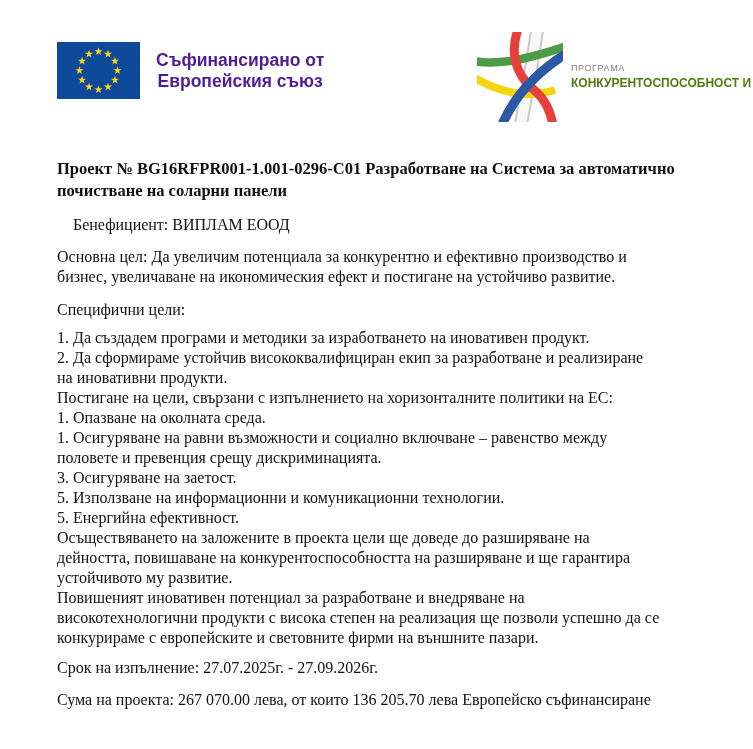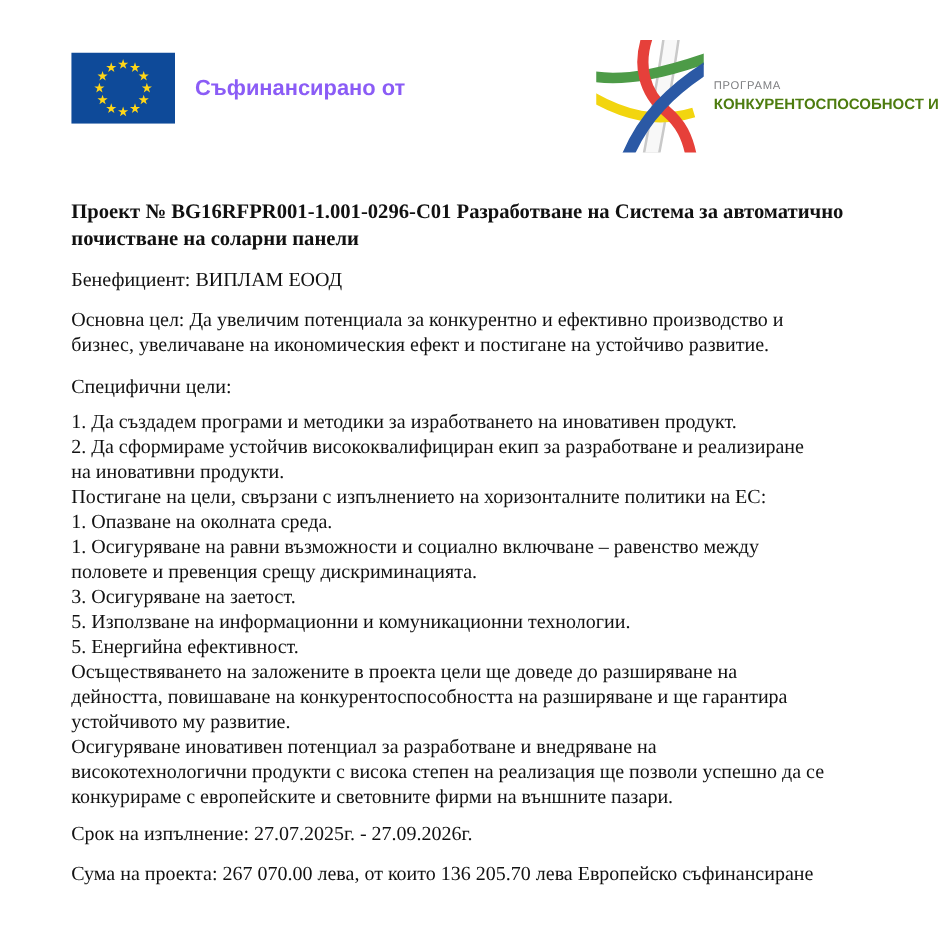--- a/index.html
+++ b/index.html
@@ -31,21 +31,21 @@
   .doc {
     position:absolute; left:57px; top:158px; width:660px;
     font-size:16px; line-height:20px;
   }
   .doc .line { white-space:nowrap; }
   .title {
     font-size:16.5px; line-height:22px; font-weight:bold;
     text-align:left; margin:0 0 13px 0;
   }
   .para { margin:0; }
-  .beneficiary { margin:0 0 12px 0; }
+  .beneficiary { margin:0 0 12px 16px; }
   .main-goal { margin:0 0 13px 0; }
   .goals-label { margin:0 0 8px 0; }
   .goals-block { margin:0; }
   .term { margin:10px 0 0 0; padding-top:0; }
   .amount { margin:12px 0 0 0; }
 </style>
 </head>
 <body>
 
 <div class="eu-block">
@@ -62,22 +62,23 @@
       <use href="#star" transform="translate(57.95,38)"></use>
       <use href="#star" transform="translate(51,44.95)"></use>
       <use href="#star" transform="translate(41.5,47.5)"></use>
       <use href="#star" transform="translate(32,44.95)"></use>
       <use href="#star" transform="translate(25.05,38)"></use>
       <use href="#star" transform="translate(22.5,28.5)"></use>
       <use href="#star" transform="translate(25.05,19)"></use>
       <use href="#star" transform="translate(32,12.05)"></use>
     </g>
   </svg>
-  <div class="eu-text" style="color: #8b5cf6; text-align: center;">
+  <div class="eu-text" style="color: #4c1d95; text-align: center;">
     <div>Съфинансирано от</div>
+    <div>Европейския съюз</div>
   </div>
 </div>
 
 <div class="program-block">
   <svg class="program-icon" width="86" height="90" viewBox="0 0 86 90" xmlns="http://www.w3.org/2000/svg">
     <path d="M 60,-2 C 56,28 50,60 44,92" fill="none" stroke-width="14" stroke="#c9c9c9"></path>
     <path d="M 60,-2 C 56,28 50,60 44,92" fill="none" stroke-width="10" stroke="#f8f8f8"></path>
     <path d="M -4,29 C 25,34 58,25 90,14" fill="none" stroke-width="8.5" stroke="#4d9b47"></path>
     <path d="M -4,45 C 22,60 48,67 78,58" fill="none" stroke-width="8" stroke="#f2d50f"></path>
     <path d="M 41,-3 C 33,20 38,42 56,57 C 68,67 73,78 76,93" fill="none" stroke-width="9" stroke="#e6403a"></path>
@@ -113,21 +114,21 @@
       <div class="line">Постигане на цели, свързани с изпълнението на хоризонталните политики на ЕС:</div>
       <div class="line">1. Опазване на околната среда.</div>
       <div class="line">1. Осигуряване на равни възможности и социално включване – равенство между</div>
       <div class="line">половете и превенция срещу дискриминацията.</div>
       <div class="line">3. Осигуряване на заетост.</div>
       <div class="line">5. Използване на информационни и комуникационни технологии.</div>
       <div class="line">5. Енергийна ефективност.</div>
       <div class="line">Осъществяването на заложените в проекта цели ще доведе до разширяване на</div>
       <div class="line">дейността, повишаване на конкурентоспособността на разширяване и ще гарантира</div>
       <div class="line">устойчивото му развитие.</div>
-      <div class="line">Осигуряване иновативен потенциал за разработване и внедряване на</div>
+      <div class="line">Повишеният иновативен потенциал за разработване и внедряване на</div>
       <div class="line">високотехнологични продукти с висока степен на реализация ще позволи успешно да се</div>
       <div class="line">конкурираме с европейските и световните фирми на външните пазари.</div>
     </div>
 
   <p class="para term">Срок на изпълнение: 27.07.2025г. - 27.09.2026г.</p>
 
   <p class="para amount">Сума на проекта: 267 070.00 лева, от които 136 205.70 лева Европейско съфинансиране</p>
 </div>
 
 </body></html>

